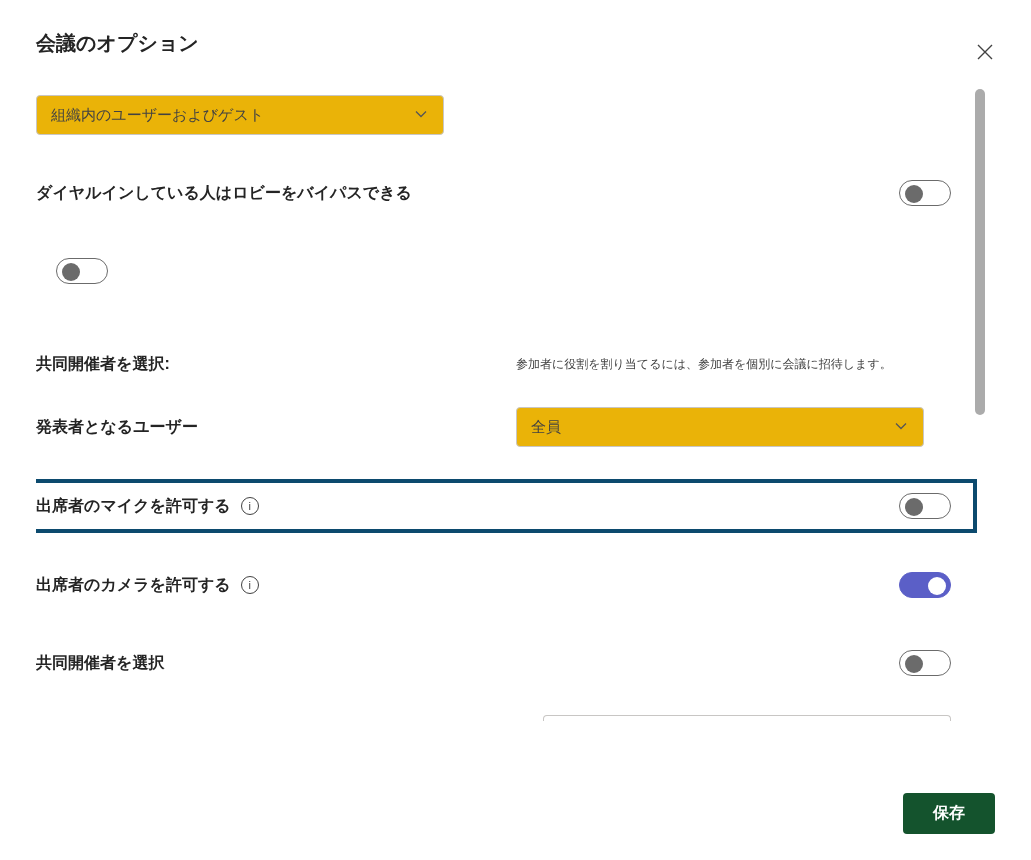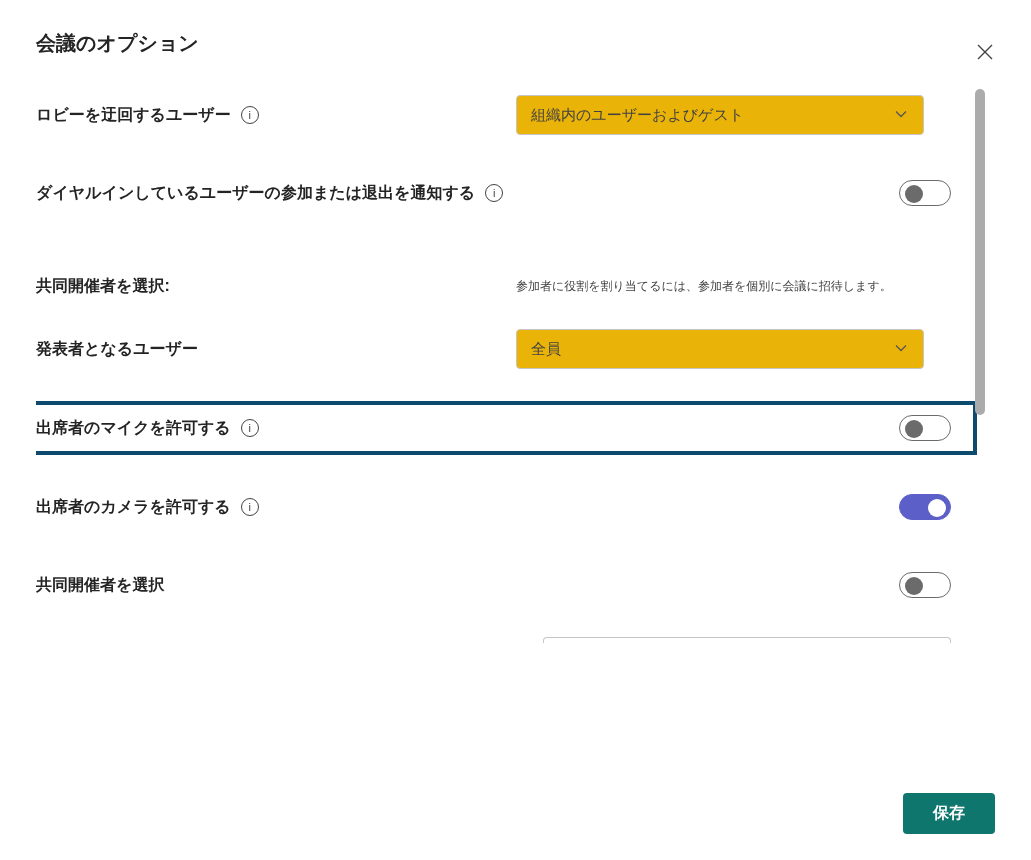--- a/index.html
+++ b/index.html
@@ -144,21 +144,21 @@
   .toggle.on .knob {
     background: #fff;
     right: 4px;
   }
   .footer {
     position: absolute;
     bottom: 26px;
     right: 36px;
   }
   .save-btn {
-    background: #0f766e;
+    background: #14532d;
     color: #fff;
     border: none;
     border-radius: 4px;
     padding: 10px 30px;
     font-size: 16px;
     font-weight: 600;
     cursor: pointer;
   }
   .partial-box {
     width: 408px;
@@ -180,42 +180,44 @@
   </div>
   <div class="close-btn">
     <svg width="18" height="18" viewBox="0 0 18 18">
         <path d="M2 2 L16 16 M16 2 L2 16" stroke="#424242" stroke-width="1.4" fill="none"></path>
       </svg>
   </div>
 
   <div class="scroll-area">
 
     <div class="row">
-      <div class="label-col">
-        <span>ロビーを迂回するユーザー</span>
-        <span class="info-icon"></span>
-      </div>
       <div class="control-col">
         <div class="select">
           <span>組織内のユーザーおよびゲスト</span>
           <span class="chev">
             <svg width="16" height="16" viewBox="0 0 16 16">
                 <path d="M3 6 L8 11 L13 6" stroke="#565656" stroke-width="1.3" fill="none"></path>
               </svg>
           </span>
         </div>
       </div>
     </div>
 
-
-    <div class="row">
-      <div class="label-col" style="flex:1 1 auto">
-        <span>ダイヤルインしているユーザーの参加または退出を通知する</span>
-        <span class="info-icon"></span>
-      </div>
+    <div class="row">
+      <div class="label-col">
+        <span>ダイヤルインしている人はロビーをバイパスできる</span>
+      </div>
+      <div class="control-col end">
+        <div class="toggle off">
+            <div class="knob"></div>
+          </div>
+      </div>
+    </div>
+
+    <div class="row">
       <div class="control-col end" style="flex:0 0 auto; padding-left:20px">
         <div class="toggle off">
             <div class="knob"></div>
           </div>
       </div>
     </div>
 
     <div class="row" style="align-items:flex-end">
       <div class="label-col">
         <span>共同開催者を選択:</span>

